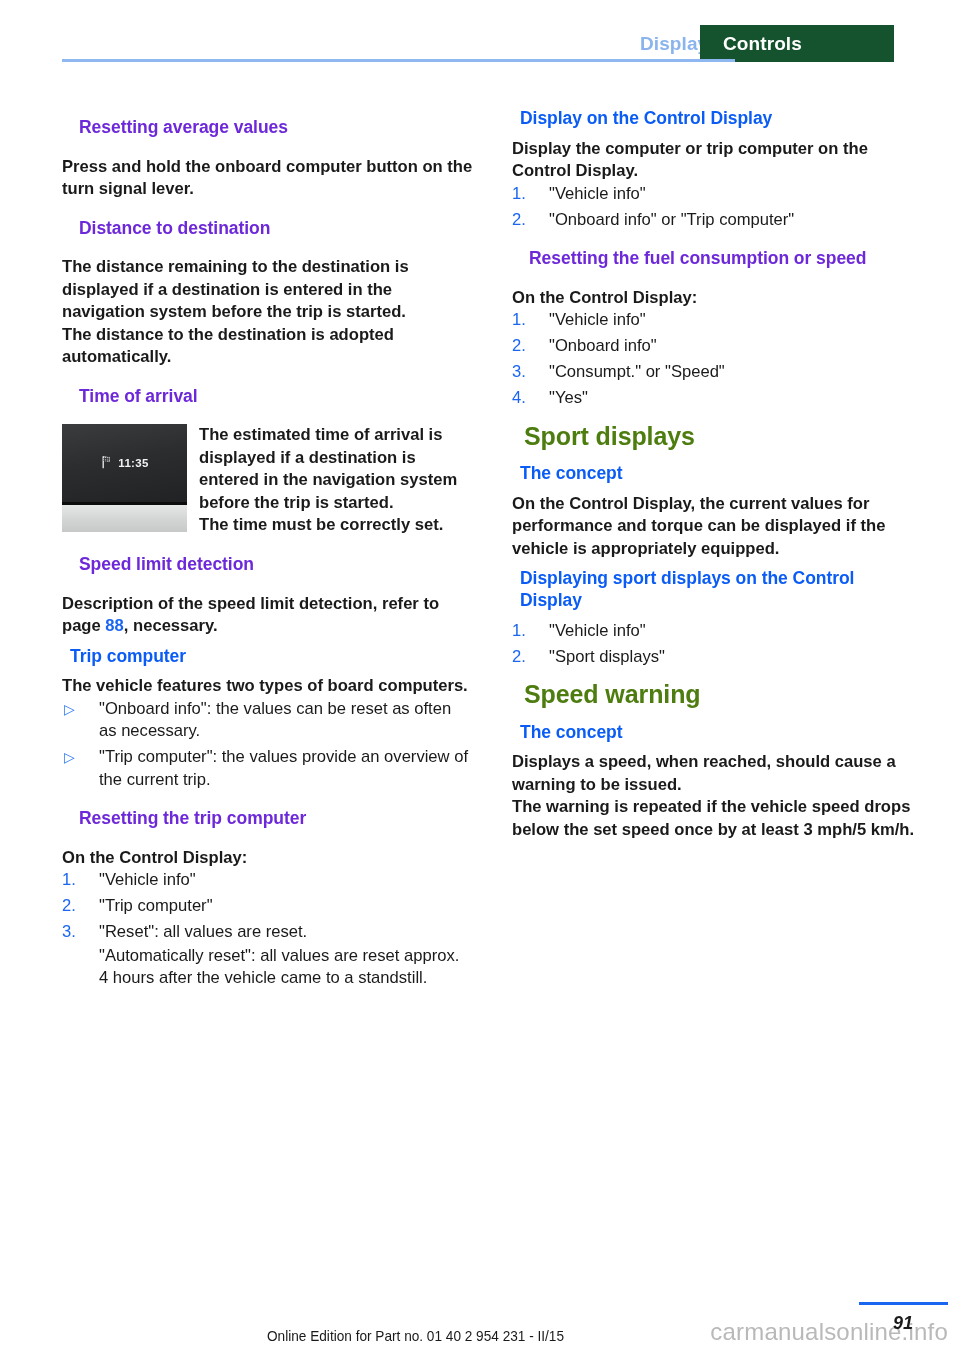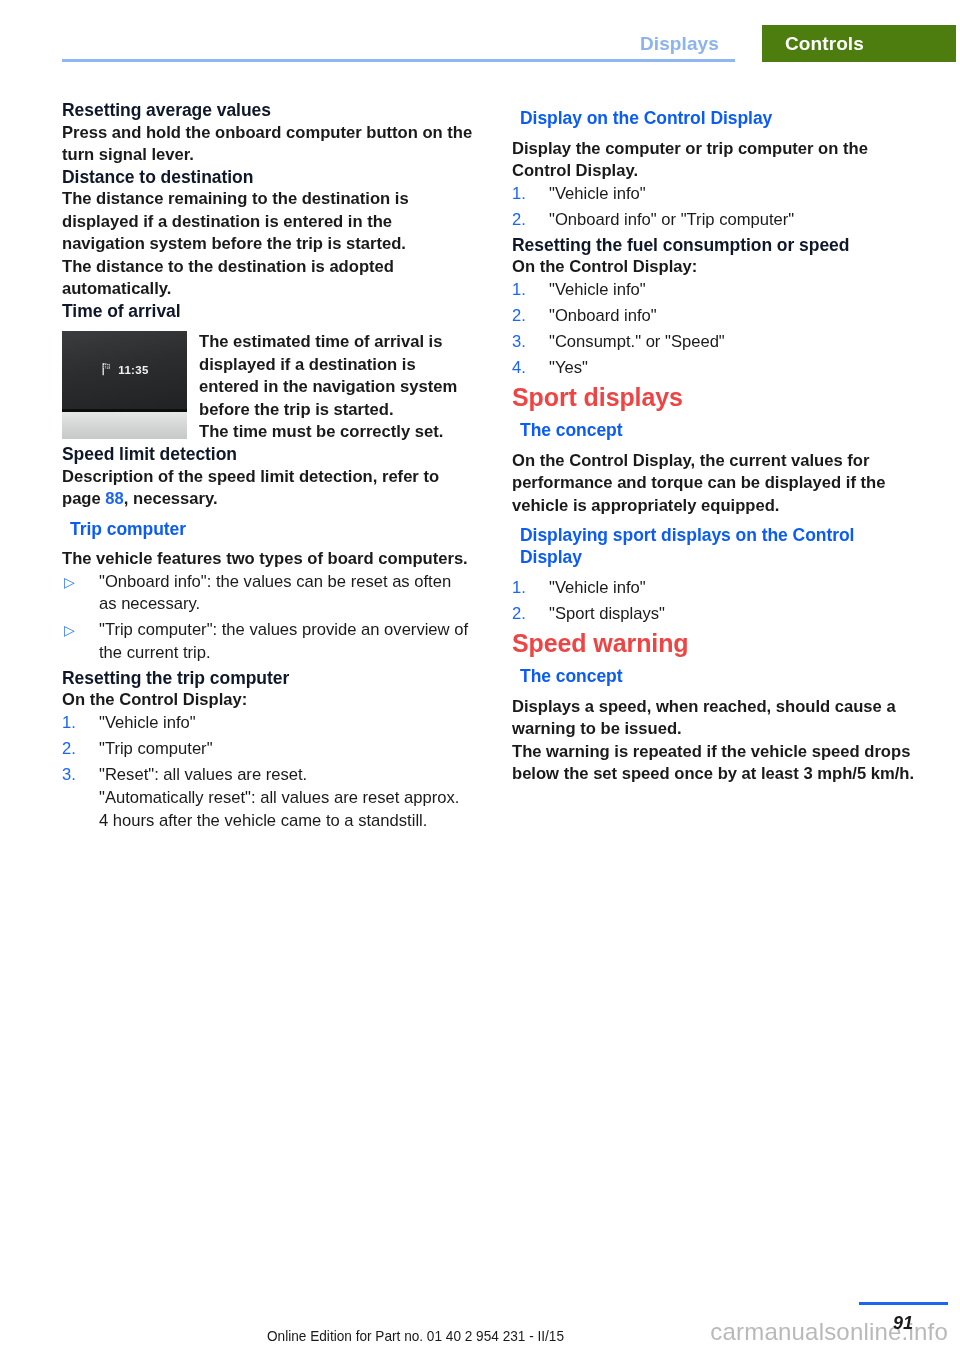--- a/index.html
+++ b/index.html
@@ -21,25 +21,25 @@
   .page-header {
     position: absolute;
     top: 0;
     left: 0;
     width: 960px;
     height: 62px;
     border-radius: 31px;
   }
   .tab-active {
     position: absolute;
-    left: 762px;
+    left: 700px;
     top: 25px;
     width: 194px;
     height: 37px;
-    background: #4d7c0f;
+    background: #14532d;
   }
   .tab-active-label {
     position: absolute;
     left: 23px;
     top: 8px;
     font-size: 19px;
     font-weight: bold;
     color: #ffffff;
     letter-spacing: 0.1px;
   }
@@ -67,40 +67,40 @@
     top: 100px;
     width: 411px;
   }
   .col-left { left: 62px; }
   .col-right { left: 512px; }
 
   
   h1.h-main {
     font-size: 25px;
     font-weight: bold;
-    color: #ef4444;
-    margin: 0;
+    color: #4d7c0f;
+    margin: 12px;
     padding: 0;
     line-height: 1.18;
     letter-spacing: -0.1px;
   }
   h2.h-sec {
     font-size: 17.5px;
     font-weight: bold;
     color: #0a5cf5;
     margin: 8px;
     padding: 0;
     line-height: 1.24;
     letter-spacing: -0.05px;
   }
   h3.h-sub {
     font-size: 17.5px;
     font-weight: bold;
-    color: #0f172a;
-    margin: 0;
+    color: #6d28d9;
+    margin: 17px;
     padding: 0;
     line-height: 1.24;
     letter-spacing: -0.05px;
   }
 
   
   p.body-text {
     font-size: 16.6px;
     line-height: 1.355;
     margin: 0;

